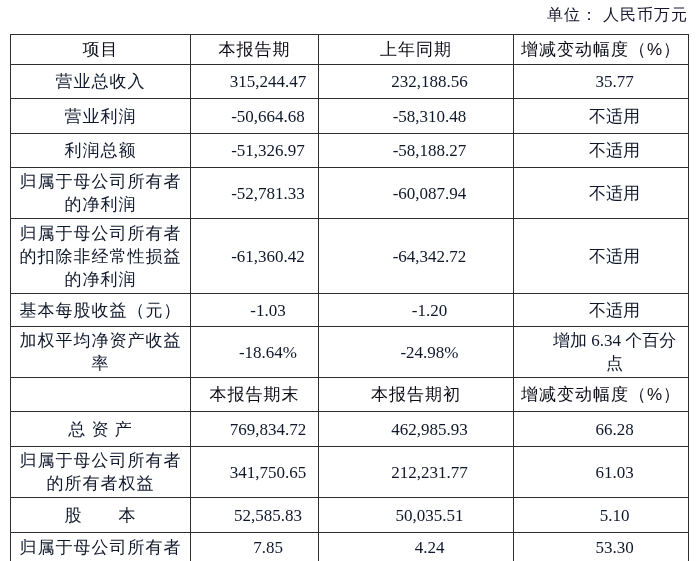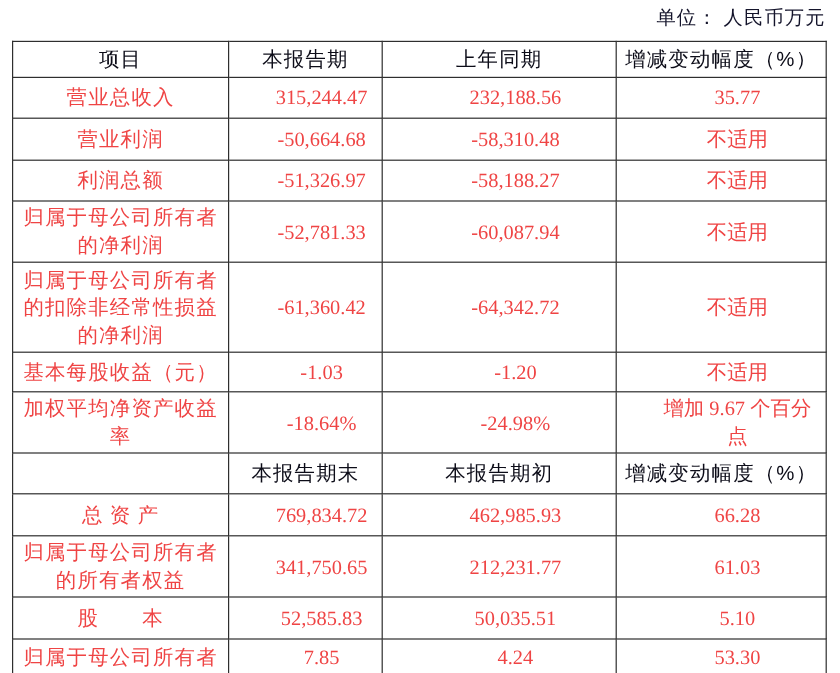--- a/index.html
+++ b/index.html
@@ -42,21 +42,21 @@
   .fin-table th {
     font-family: "Liberation Sans", "DejaVu Sans", sans-serif;
     font-weight: normal;
     font-size: 17px;
     color: #0c0c18;
     letter-spacing: 1px;
   }
   .fin-table td {
     font-size: 17px;
     line-height: 23px;
-    color: #ef4444;
+    color: #0f172a;
   }
   .fin-table td.label-cell {
     white-space: pre-line;
     letter-spacing: 1px;
   }
   .fin-table td.num-cell {
     font-family: "Liberation Serif", "DejaVu Serif", serif;
     padding-left: 33px;
   }
 </style>
@@ -118,21 +118,21 @@
     <td class="label-cell">基本每股收益（元）</td>
     <td class="num-cell">-1.03</td>
     <td class="num-cell">-1.20</td>
     <td class="num-cell">不适用</td>
   </tr>
   <tr style="height:50px">
     <td class="label-cell">加权平均净资产收益
 率</td>
     <td class="num-cell">-18.64%</td>
     <td class="num-cell">-24.98%</td>
-    <td class="num-cell">增加 9.67 个百分点</td>
+    <td class="num-cell">增加 6.34 个百分点</td>
   </tr>
 
   <tr style="height:34px">
     <th></th>
     <th>本报告期末</th>
     <th>本报告期初</th>
     <th>增减变动幅度（%）</th>
   </tr>
 
   <tr style="height:35px">

